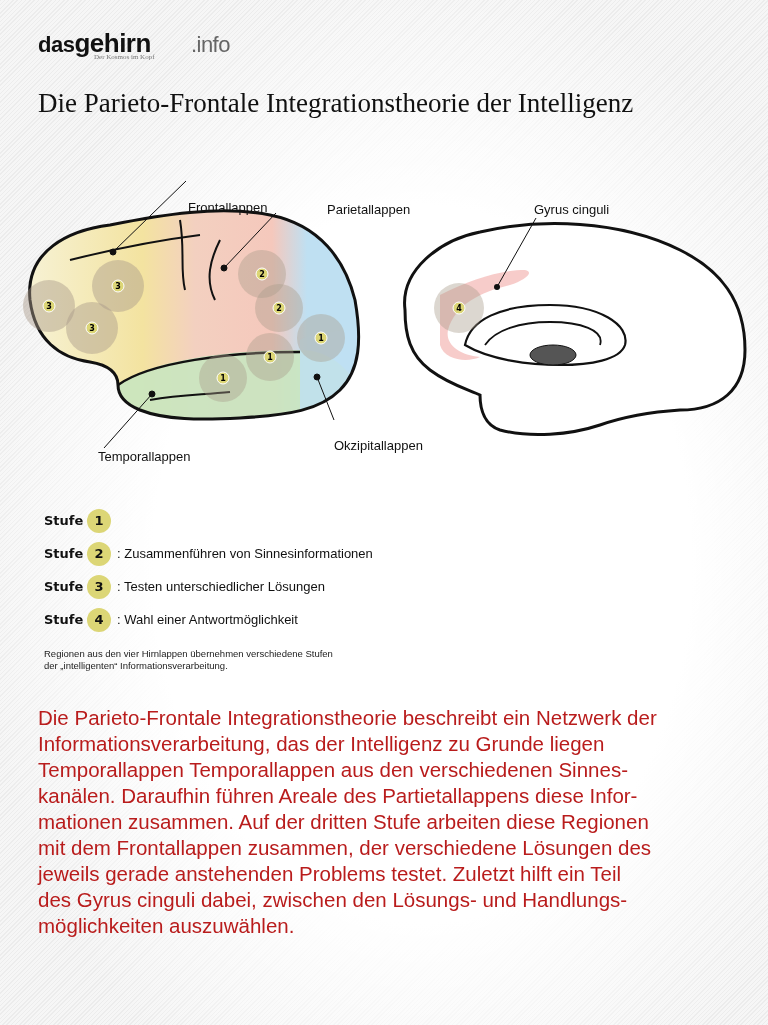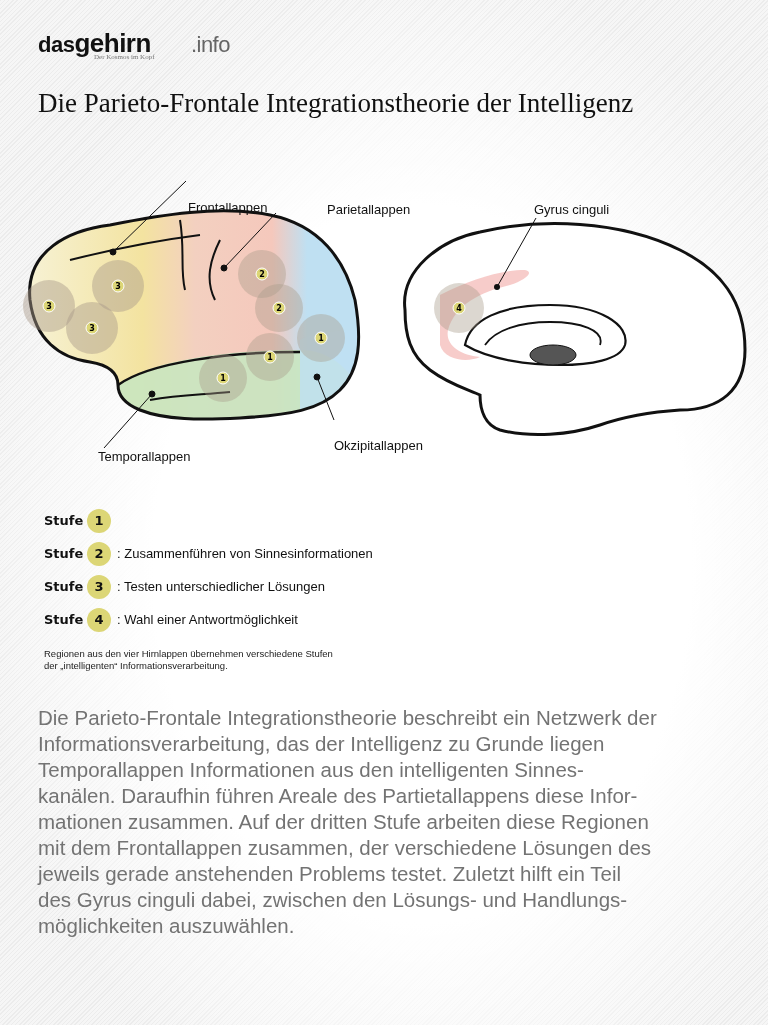--- a/index.html
+++ b/index.html
@@ -18,21 +18,21 @@
   .logo-sub { position: absolute; left: 56px; top: 25px; font-family: "Liberation Serif", serif; font-size: 7px; color: #777; white-space: nowrap; }
   .title { position: absolute; left: 38px; top: 88px; font-family: Liberation Serif, serif; font-size: 27px; color: #111; white-space: nowrap; }
   .diagram { position: absolute; left: 0; top: 150px; width: 768px; height: 330px; }
   .lbl { position: absolute; font-size: 13px; color: #111; white-space: nowrap; }
   .legend { position: absolute; left: 44px; top: 504px; }
   .leg-row { display: flex; align-items: center; height: 33px; }
   .leg-stufe { font-family: "DejaVu Sans", sans-serif; font-weight: bold; font-size: 13px; width: 40px; }
   .leg-badge { width: 24px; height: 24px; border-radius: 50%; background: #dcd676; display: flex; align-items: center; justify-content: center; font-family: "DejaVu Sans", sans-serif; font-weight: bold; font-size: 13px; margin: 0 6px 0 3px; }
   .leg-text { font-size: 13px; }
   .caption { position: absolute; left: 44px; top: 636px; font-size: 9.5px; line-height: 12px; color: #222; width: 400px; margin-top: 12px; }
-  .body-text { position: absolute; left: 38px; top: 705px; width: 700px; font-size: 20.5px; line-height: 26px; color: #737373; }
+  .body-text { position: absolute; left: 38px; top: 705px; width: 700px; font-size: 20.5px; line-height: 26px; color: #b91c1c; }
   .body-text div { white-space: nowrap; }
 </style>
 </head>
 <body>
 
 <div class="logo">
   <div class="logo-main"><span>das</span><span class="big">gehirn</span><span class="info">.info</span></div>
   <div class="logo-sub">Der Kosmos im Kopf</div>
 </div>
 
@@ -149,20 +149,20 @@
 </div>
 
 <div class="caption">
   <div>Regionen aus den vier Hirnlappen übernehmen verschiedene Stufen</div>
   <div>der „intelligenten“ Informationsverarbeitung.</div>
 </div>
 
 <div class="body-text">
   <div>Die Parieto-Frontale Integrationstheorie beschreibt ein Netzwerk der</div>
   <div>Informationsverarbeitung, das der Intelligenz zu Grunde liegen</div>
-  <div>Temporallappen Informationen aus den intelligenten Sinnes-</div>
+  <div>Temporallappen Temporallappen aus den verschiedenen Sinnes-</div>
   <div>kanälen. Daraufhin führen Areale des Partietallappens diese Infor-</div>
   <div>mationen zusammen. Auf der dritten Stufe arbeiten diese Regionen</div>
   <div>mit dem Frontallappen zusammen, der verschiedene Lösungen des</div>
   <div>jeweils gerade anstehenden Problems testet. Zuletzt hilft ein Teil</div>
   <div>des Gyrus cinguli dabei, zwischen den Lösungs- und Handlungs-</div>
   <div>möglichkeiten auszuwählen.</div>
 </div>
 
 </body></html>

